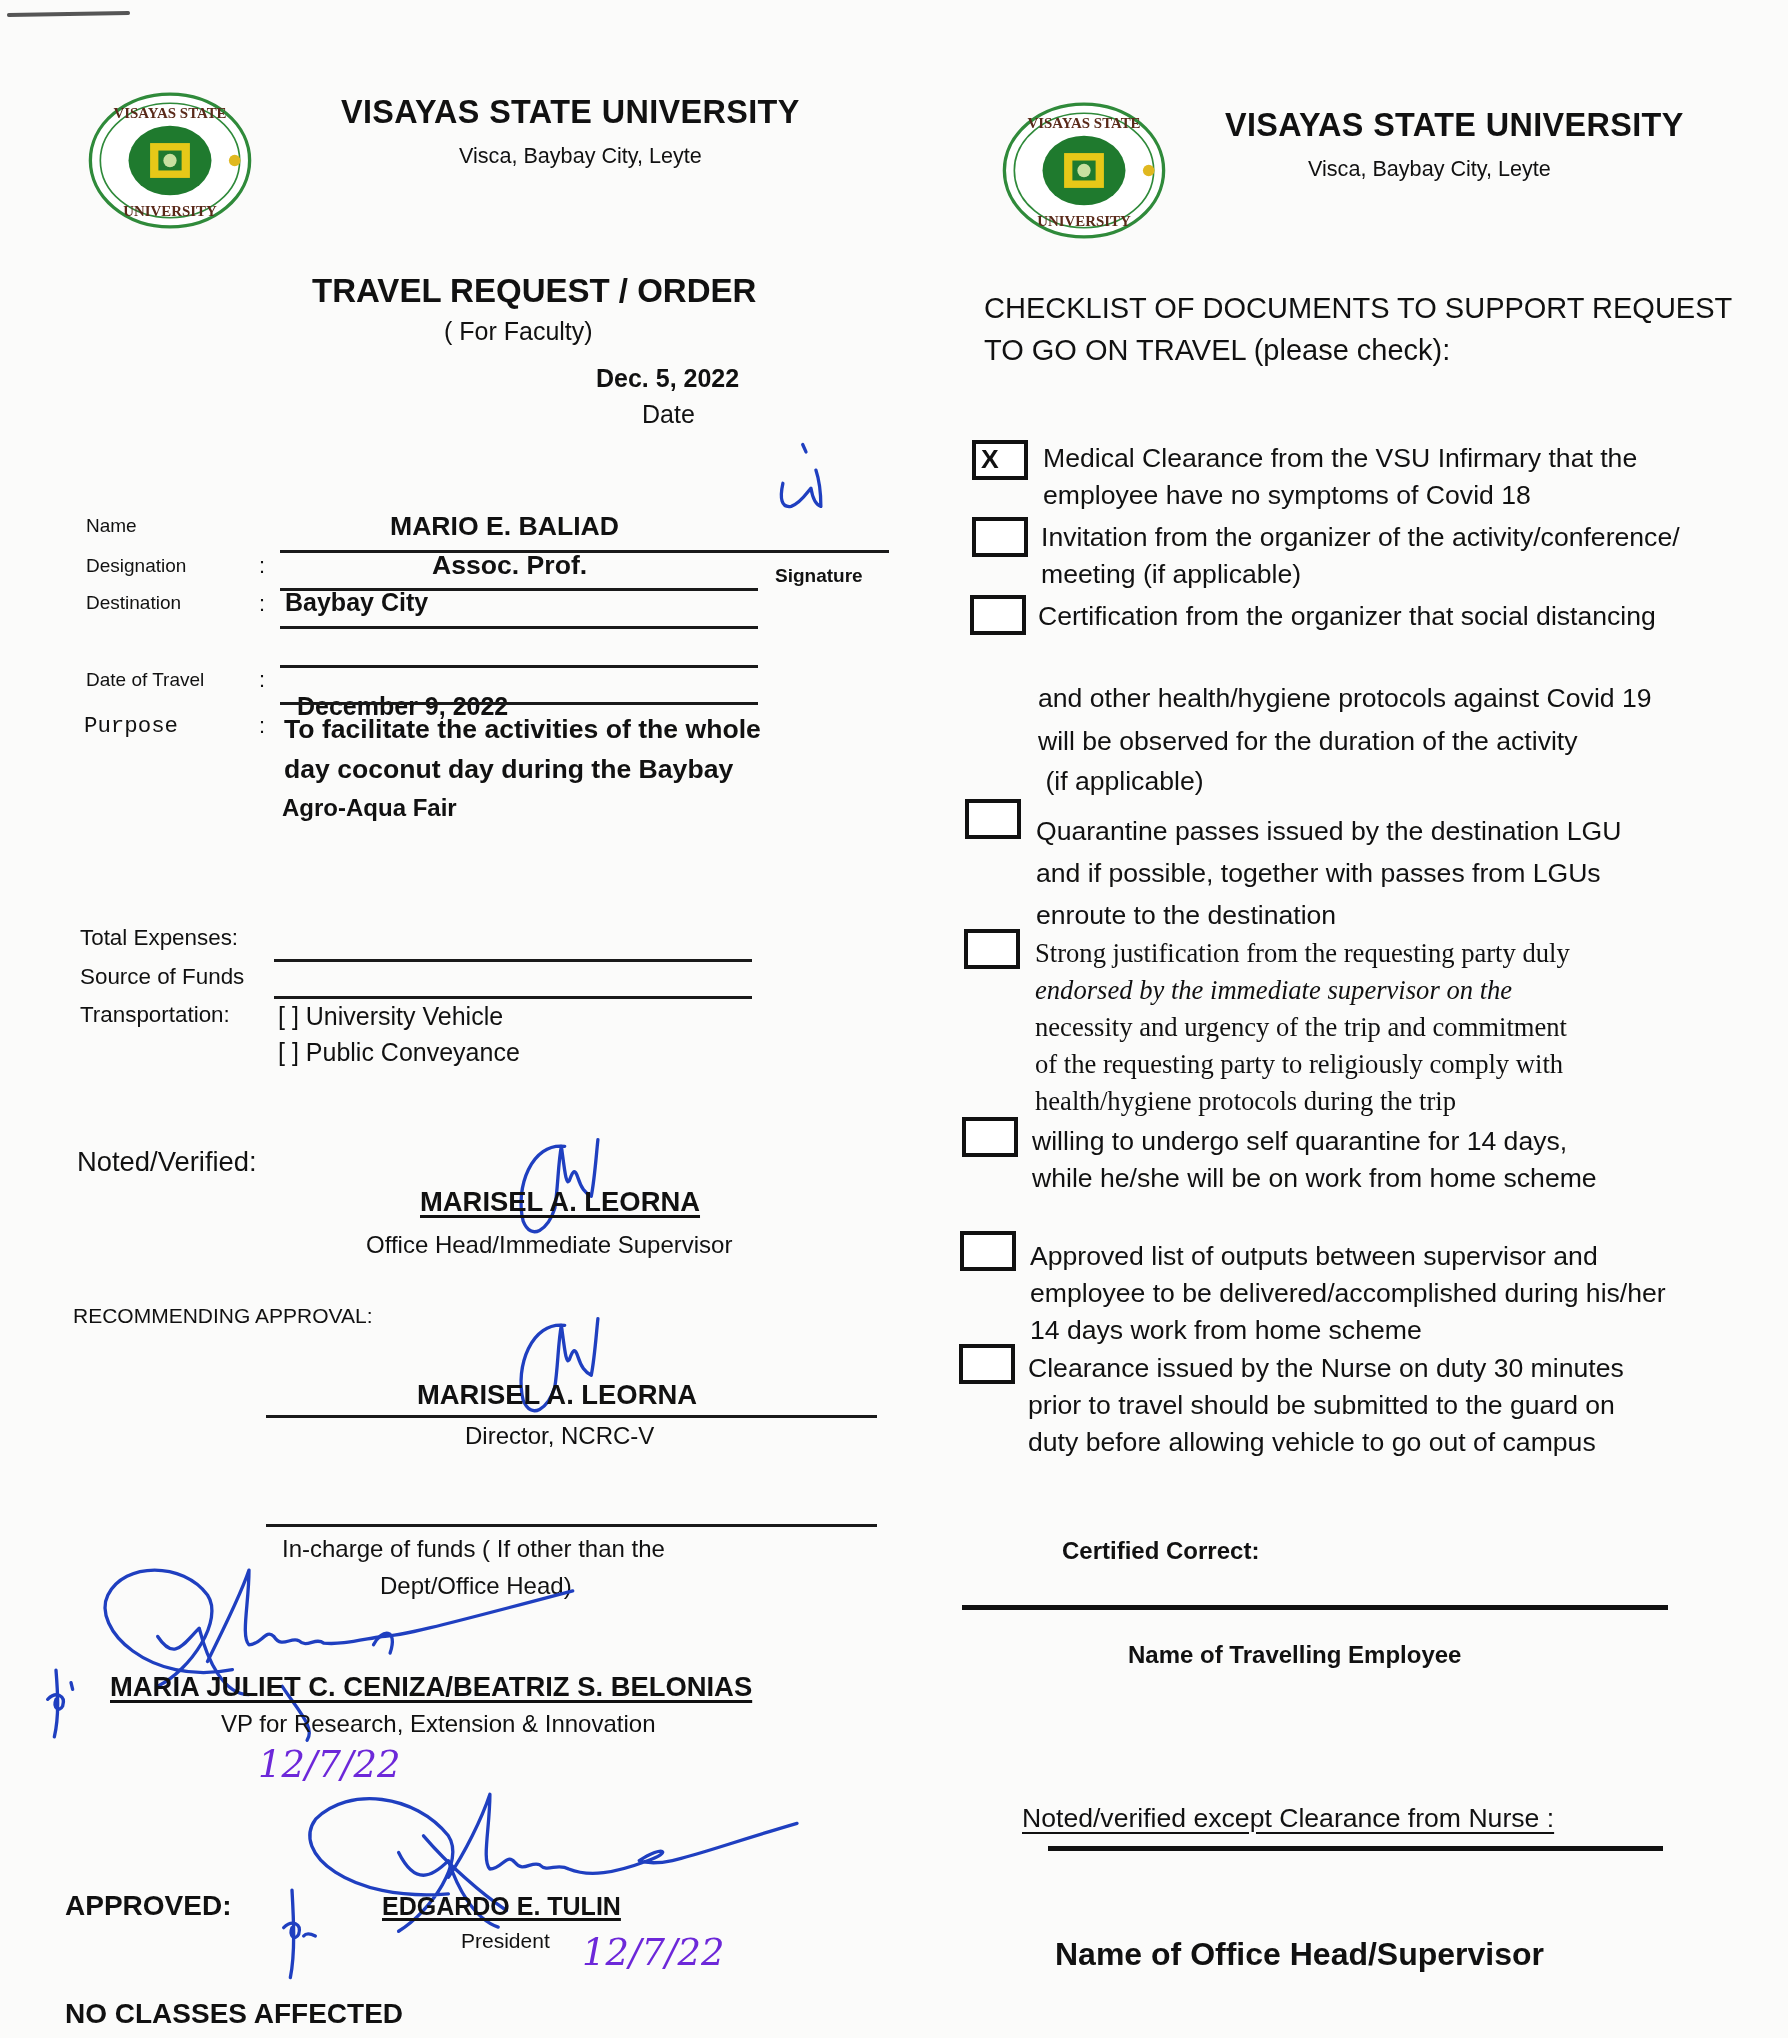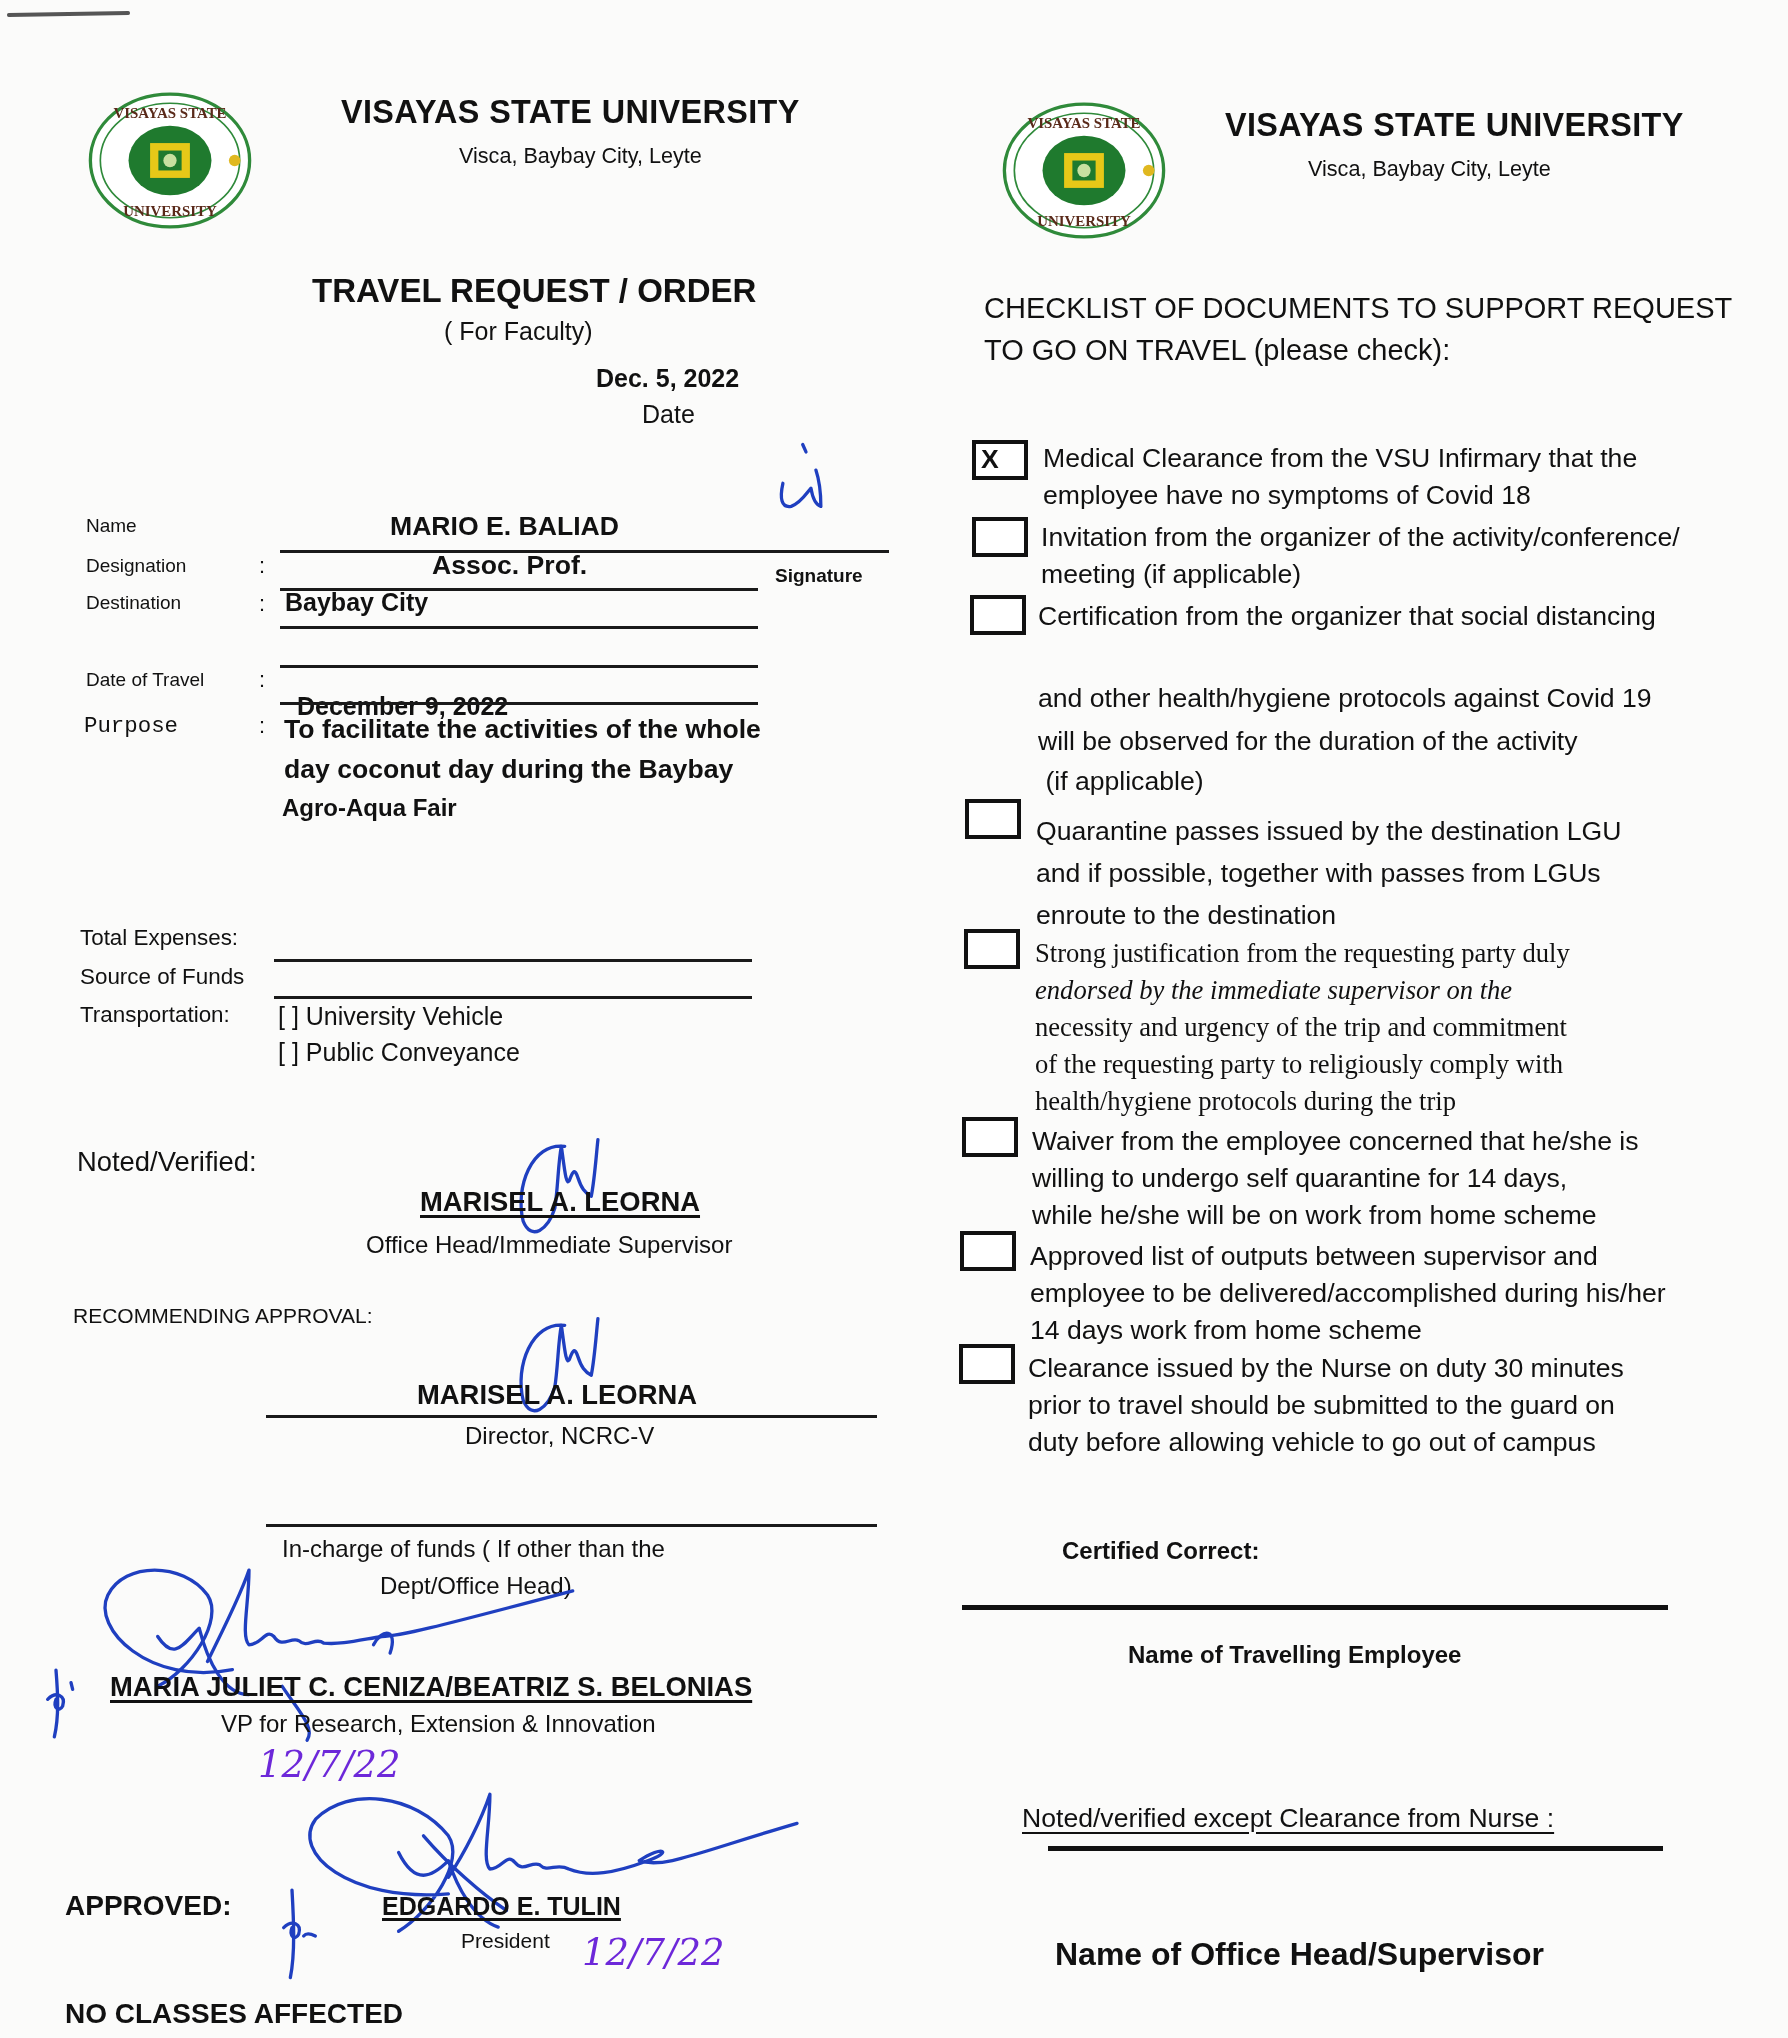--- a/index.html
+++ b/index.html
@@ -223,21 +223,20 @@
   <div class="abs chk-text" style="left:1035px;top:935px;line-height:37px;font-family:Liberation Serif, serif;">
     <div>Strong justification from the requesting party duly</div>
     <div style="font-style:italic;">endorsed by the immediate supervisor on the</div>
     <div>necessity and urgency of the trip and commitment</div>
     <div>of the requesting party to religiously comply with</div>
     <div>health/hygiene protocols during the trip</div>
   </div>
 
   <div class="abs cb" style="left:962px;top:1117px;"></div>
   <div class="abs chk-text" style="left:1032px;top:1123px;">
-    <div>Waiver from the employee concerned that he/she is</div>
     <div>willing to undergo self quarantine for 14 days,</div>
     <div>while he/she will be on work from home scheme</div>
   </div>
 
   <div class="abs cb" style="left:960px;top:1231px;"></div>
   <div class="abs chk-text" style="left:1030px;top:1238px;">
     <div>Approved list of outputs between supervisor and</div>
     <div>employee to be delivered/accomplished during his/her</div>
     <div>14 days work from home scheme</div>
   </div>

